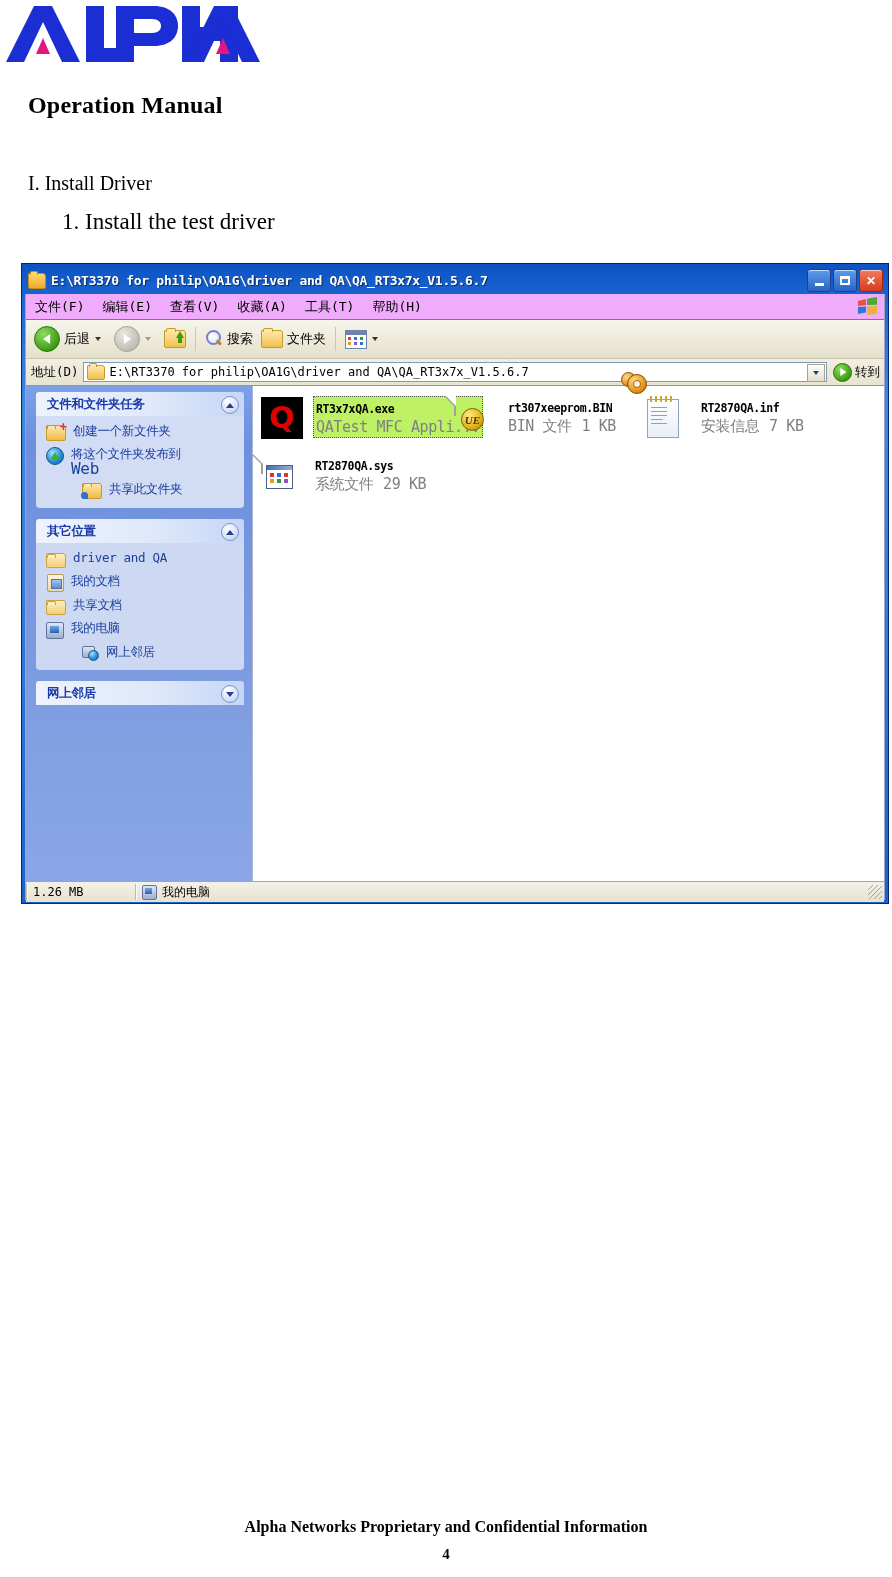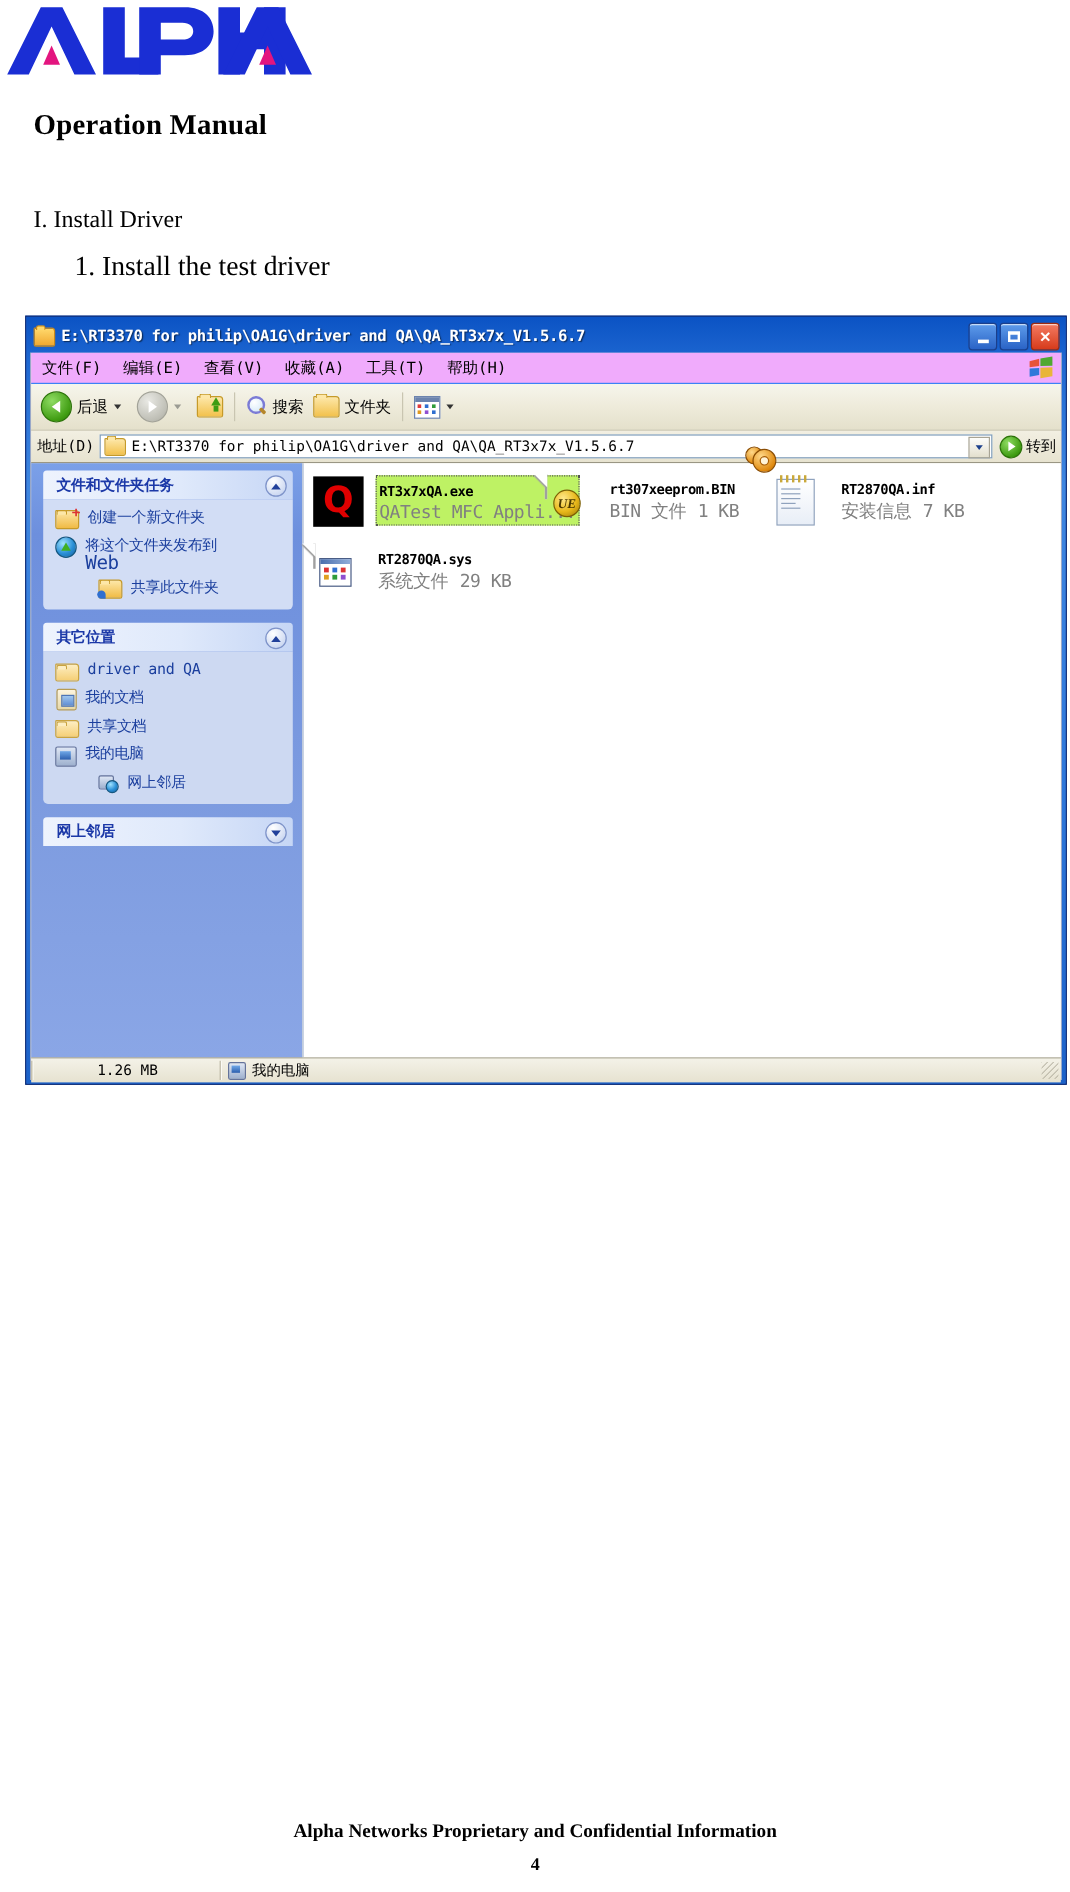--- a/index.html
+++ b/index.html
@@ -484,21 +484,21 @@
   .statusbar {
     height: 21px;
     background: linear-gradient(to bottom,#f4f2e8,#e6e2d0);
     border-top: 1px solid #a9a594;
     display: flex; align-items: center; box-sizing: border-box;
     font-family:"DejaVu Sans Mono","Liberation Mono",monospace;
   }
   .sb-seg { font-size: 12px; color: #000; padding: 0 6px; white-space: nowrap; }
   .sb-div { width:1px; height:16px; background:#bdb9a6; box-shadow:1px 0 0 #fbfaf4; }
   .sb-grow { flex: 1; }
-  .sb-size { width: 96px; text-align: left; margin-left: 48px; }
+  .sb-size { width: 96px; text-align: left; }
   .sb-comp { display: flex; align-items: center; width: 150px; padding-left:6px; }
   .sb-pc-ico {
     width: 13px; height: 13px; margin-right: 5px; flex:none;
     background: linear-gradient(to bottom,#dfe7f5,#9db0ce);
     border:1px solid #64739a; border-radius:2px; position:relative;
   }
   .sb-pc-ico:after {
     content:""; position:absolute; left:2px; top:2px; width:7px;height:6px;
     background: linear-gradient(to bottom,#6fa8e8,#2c5fae);
   }

